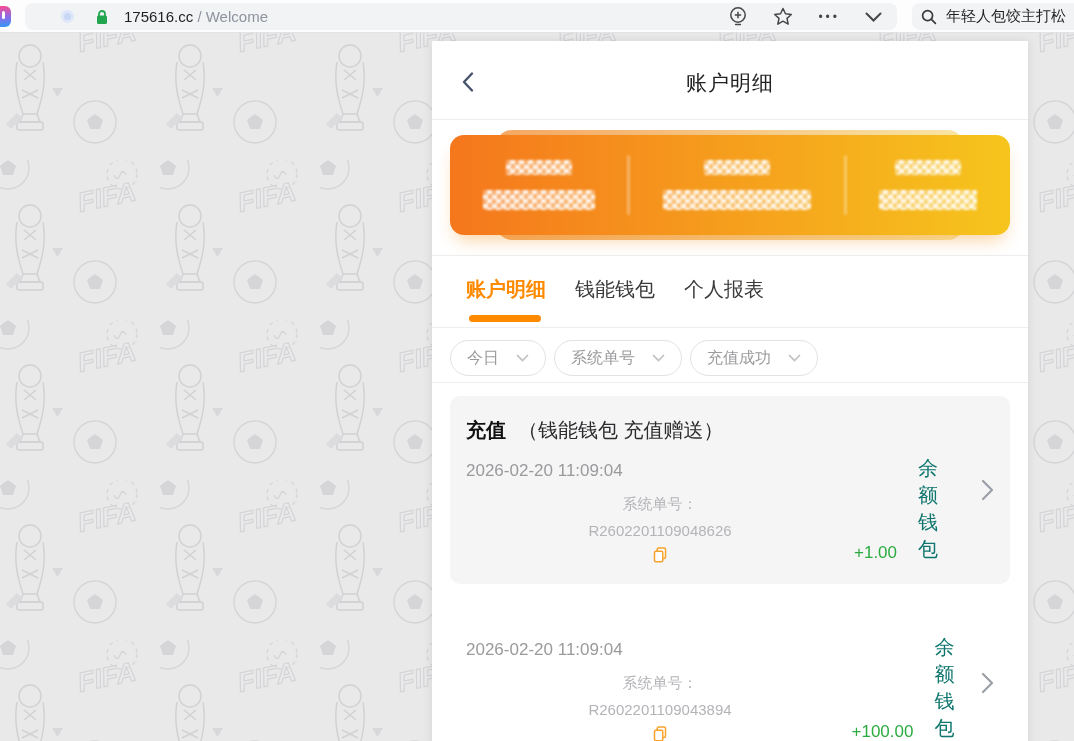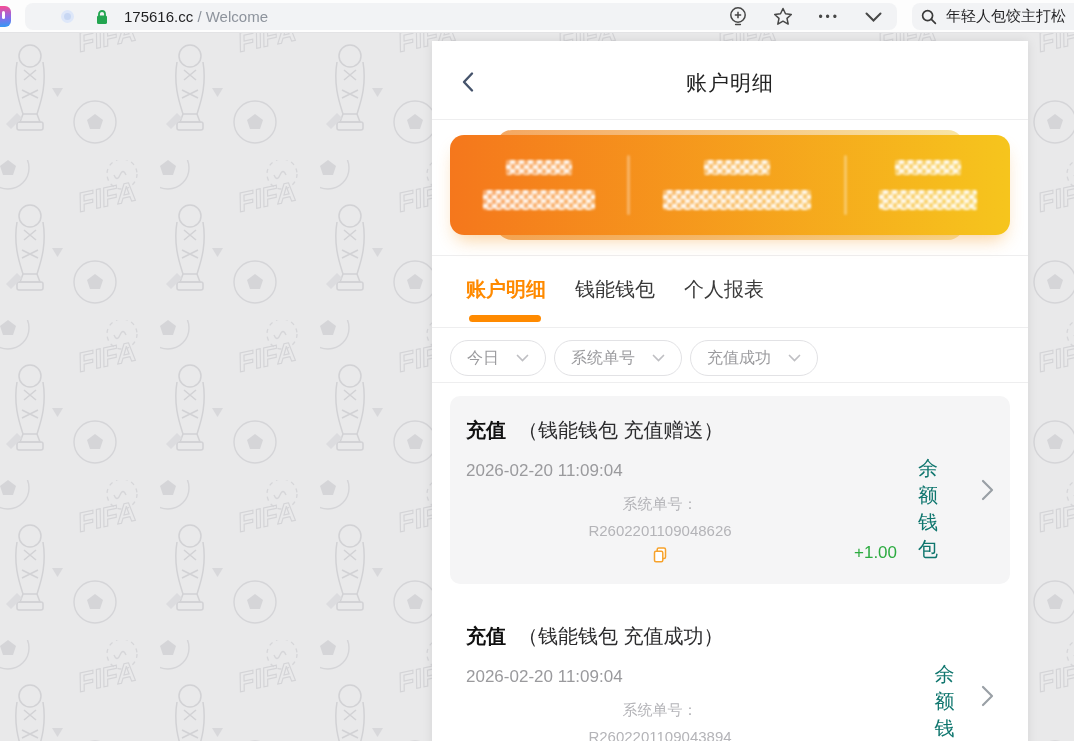--- a/index.html
+++ b/index.html
@@ -262,21 +262,20 @@
         <span class="t-amount">+1.00</span>
         <span class="t-wallet">余额钱包</span>
       </div>
       <svg class="t-chevron" width="13" height="22" viewBox="0 0 13 22">
         <path d="M2,2 11,11 2,20" fill="none" stroke="#9aa0a6" stroke-width="2.2" stroke-linecap="round" stroke-linejoin="round"></path>
       </svg>
     </div>
 
     <div class="txn">
       <div class="t-left">
-        <div class="t-line1"><span class="t-type">充值</span><span>（钱能钱包 充值成功）</span></div>
         <div class="t-time">2026-02-20 11:09:04</div>
         <div class="t-order">
           <span>系统单号：</span>
             <span>R2602201109043894</span>
           <svg width="14" height="16" viewBox="0 0 14 16">
             <rect x="4.2" y="1" width="8.3" height="10.5" rx="1.5" fill="#fff" stroke="#f7a22b" stroke-width="1.5"></rect>
             <rect x="1.5" y="4.2" width="8.3" height="10.5" rx="1.5" fill="#fff" stroke="#f7a22b" stroke-width="1.5"></rect>
           </svg>
         </div>
       </div>

